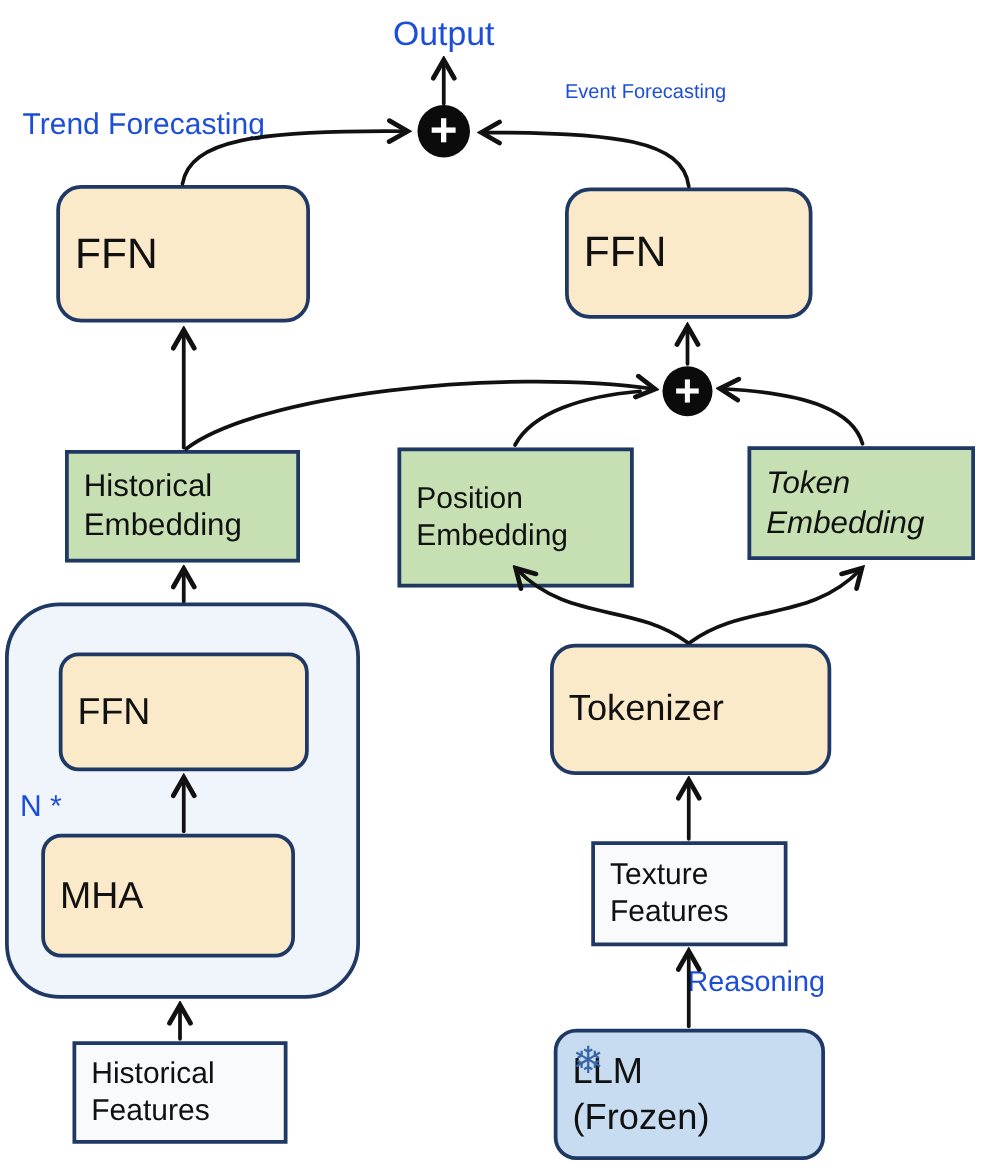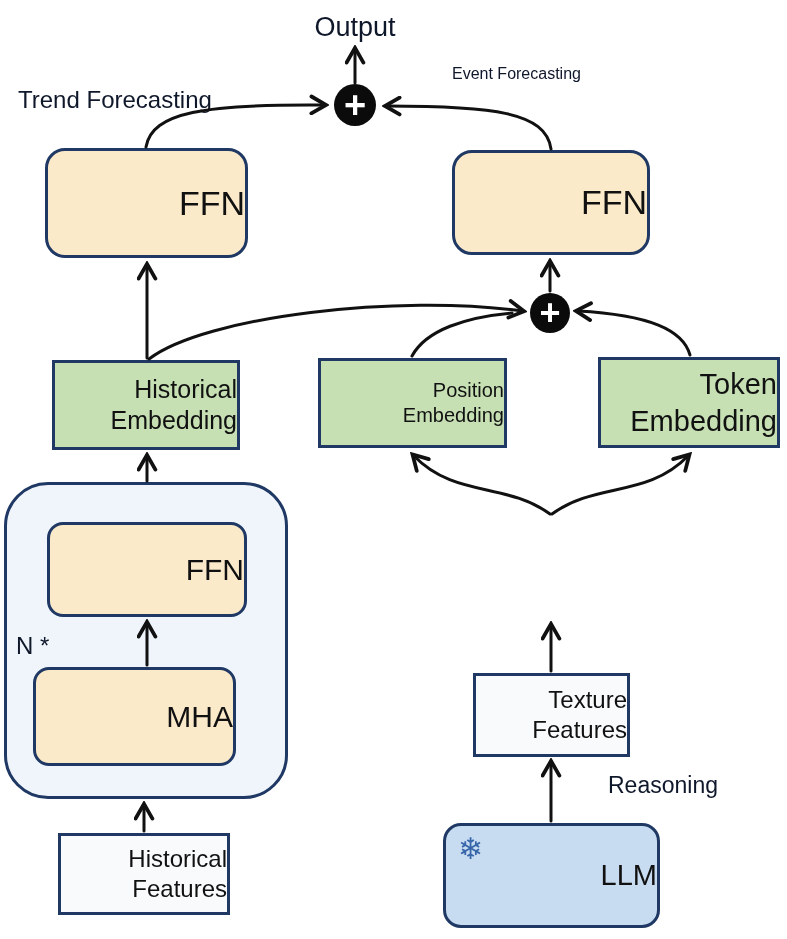--- a/index.html
+++ b/index.html
@@ -2,92 +2,96 @@
 <html><head>
 <meta charset="utf-8">
 <style>
   html,body{margin:0;padding:0;background:#ffffff;}
   .canvas{
     position:relative;width:787px;height:939px;background:#ffffff;
     font-family:"Liberation Sans", sans-serif;color:#111;overflow:hidden;
   }
   .node{
     position:absolute;box-sizing:border-box;border:3px solid #1F3864;
-    display:flex;flex-direction:column;align-items:flex-end;justify-content:center;
-    text-align:center;line-height:1.25;
+    display:flex;flex-direction:column;align-items:flex-start;justify-content:center;
+    text-align:center;line-height:1.25;padding-left:12px;
   }
   .tan{background:#FBEACA;border-radius:20px;}
   .green{background:#C6E0B4;border-radius:0;}
   .white{background:#F8FAFB;border-radius:0;}
   .panel{position:absolute;box-sizing:border-box;background:#EFF5FB;border:3px solid #1F3864;border-radius:44px;}
   .llm{background:#C7DCF0;border-radius:18px;}
-  .lbl{position:absolute;white-space:nowrap;color:#0f172a;}
+  .lbl{position:absolute;white-space:nowrap;color:#1d4ed8;}
   .plus{
     position:absolute;background:#0B0B0B;color:#fff;border-radius:50%;
     display:flex;align-items:center;justify-content:center;
     font-weight:bold;
   }
   svg.wires{position:absolute;left:0;top:0;pointer-events:none;}
   .snow{position:absolute;left:12px;top:8px;font-size:30px;color:#3765A9;line-height:1;}
   .big{font-size:34px;}
   .mid{font-size:30px;}
 </style>
 </head>
 <body>
 
 <div class="canvas">
 
   <div class="panel" style="left:4px;top:482px;width:284px;height:317px;"></div>
 
   <div class="lbl" style="left:280px;top:12px;width:150px;text-align:center;font-size:27px;">Output</div>
   <div class="lbl" style="left:18px;top:86px;font-size:24px;">Trend Forecasting</div>
   <div class="lbl" style="left:452px;top:65px;font-size:16px;">Event Forecasting</div>
-  <div class="lbl" style="left:608px;top:772px;font-size:23px;">Reasoning</div>
+  <div class="lbl" style="left:550px;top:772px;font-size:23px;">Reasoning</div>
   <div class="lbl" style="left:16px;top:632px;font-size:24px;">N *</div>
 
   <div class="node tan big" style="left:45px;top:148px;width:203px;height:110px;">
     <span>FFN</span>
   </div>
   <div class="node tan big" style="left:452px;top:150px;width:198px;height:105px;">
     <span>FFN</span>
   </div>
 
   <div class="node green" style="left:52px;top:360px;width:188px;height:90px;font-size:25px;">
     <span>Historical</span>
     <span>Embedding</span>
   </div>
-  <div class="node green" style="left:318px;top:358px;width:189px;height:90px;font-size:20px;">
+  <div class="node green" style="left:318px;top:358px;width:189px;height:112px;font-size:24px;">
     <span>Position</span>
     <span>Embedding</span>
   </div>
-  <div class="node green" style="left:598px;top:357px;width:182px;height:91px;font-size:29px;">
+  <div class="node green" style="left:598px;top:357px;width:182px;height:91px;font-size:25px;font-style:italic;">
     <span>Token</span>
     <span>Embedding</span>
   </div>
 
+  <div class="node tan" style="left:440px;top:515px;width:225px;height:105px;font-size:29px;">
+    <span>Tokenizer</span>
+  </div>
 
   <div class="node tan mid" style="left:47px;top:522px;width:200px;height:95px;border-radius:16px;">
     <span>FFN</span>
   </div>
   <div class="node tan mid" style="left:33px;top:667px;width:203px;height:99px;border-radius:16px;">
     <span>MHA</span>
   </div>
 
   <div class="node white" style="left:58px;top:833px;width:172px;height:82px;font-size:24px;">
     <span>Historical</span>
     <span>Features</span>
   </div>
   <div class="node white" style="left:473px;top:673px;width:157px;height:84px;font-size:24px;">
     <span>Texture</span>
     <span>Features</span>
   </div>
 
   <div class="node llm" style="left:443px;top:823px;width:217px;height:105px;font-size:29px;">
     <span class="snow">❄</span>
     <span>LLM</span>
+    <span>(Frozen)</span>
   </div>
 
   <div class="plus" style="left:334px;top:84px;width:42px;height:42px;font-size:38px;">+</div>
   <div class="plus" style="left:530px;top:293px;width:40px;height:40px;font-size:36px;">+</div>
 
   <svg class="wires" width="787" height="939" viewBox="0 0 787 939">
     <defs>
       <marker id="arr" viewBox="0 0 10 10" refX="7.5" refY="5" markerWidth="7" markerHeight="7" orient="auto">
         <path d="M1.5,1 L8.5,5 L1.5,9" fill="none" stroke="#111" stroke-width="1.8" stroke-linecap="round"></path>
       </marker>

